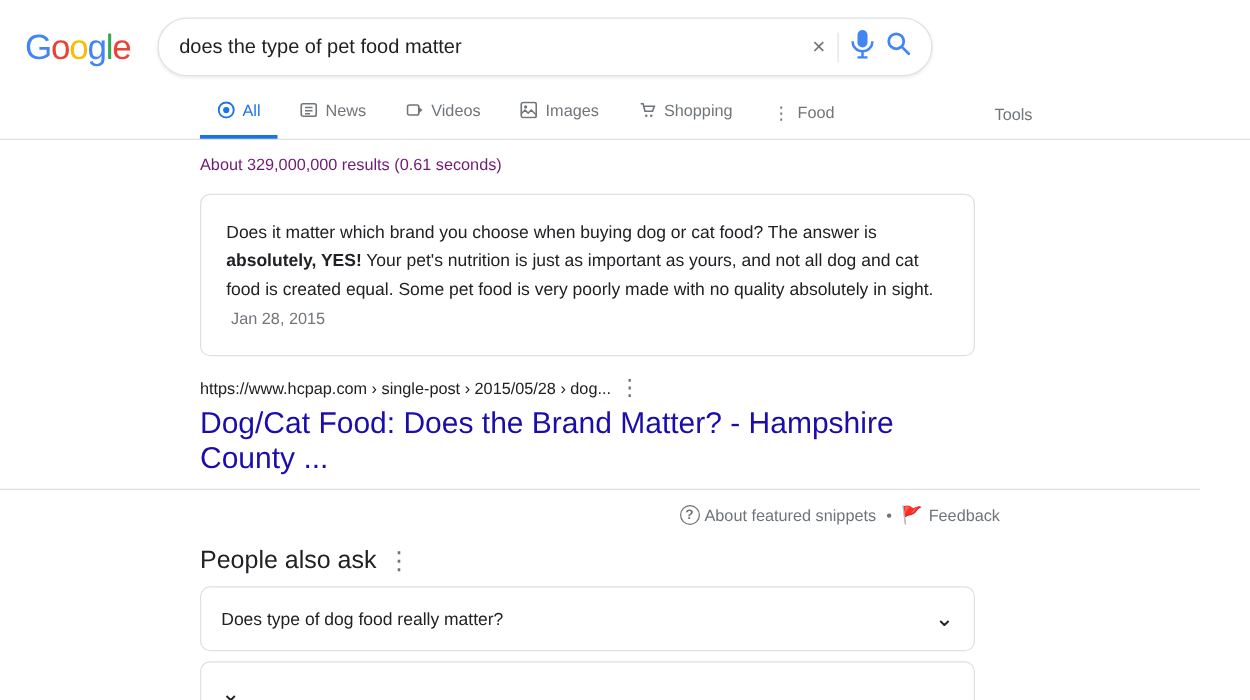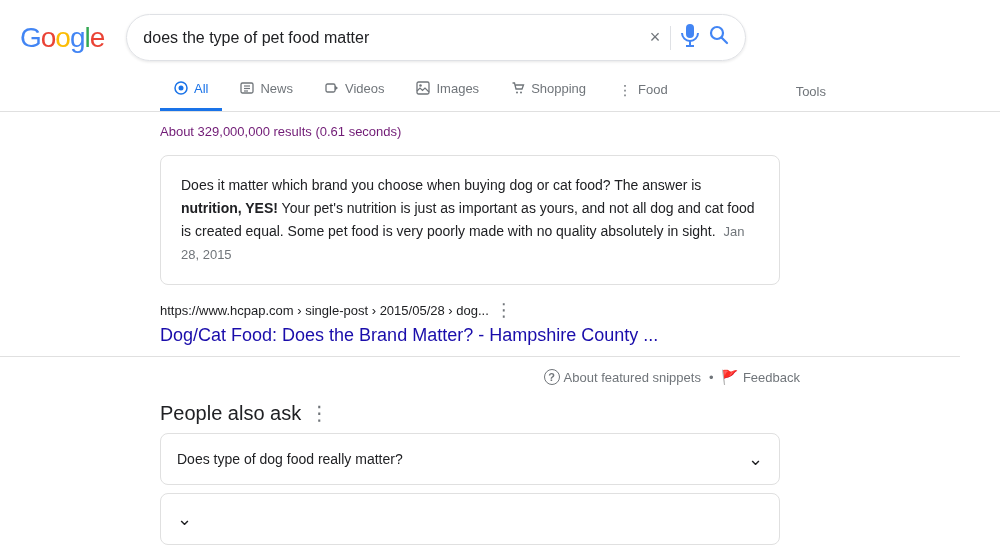--- a/index.html
+++ b/index.html
@@ -35,21 +35,21 @@
     .snippet-text { font-size: 14px; line-height: 1.65; color: #202124; }
     .snippet-text strong { font-weight: bold; }
     .snippet-date { color: #70757a; font-size: 13px; }
 
     
     .source-url-row { display: flex; align-items: center; gap: 6px; margin: 14px 160px 0 160px; max-width: 620px; }
     .source-url { font-size: 13px; color: #202124; }
     .source-dots { color: #70757a; cursor: pointer; font-size: 18px; letter-spacing: 1px; }
 
     
-    .result-link { display: block; margin: 4px 160px 0 160px; font-size: 18px; color: #1a0dab; text-decoration: none; max-width: 600px; }
+    .result-link { display: block; margin: 4px 160px 0 160px; font-size: 24px; color: #1a0dab; text-decoration: none; max-width: 600px; }
     .about-snippets { display: flex; align-items: center; gap: 4px; cursor: pointer; }
     .feedback-btn { display: flex; align-items: center; gap: 4px; cursor: pointer; }
 
     
     .paa-section { margin: 16px 160px 0 160px; max-width: 620px; }
     .paa-header { display: flex; align-items: center; gap: 8px; font-size: 20px; font-weight: 500; color: #202124; margin-bottom: 8px; }
     .paa-dots { color: #70757a; cursor: pointer; font-size: 20px; }
     .paa-item { border: 1px solid #e0e0e0; border-radius: 8px; padding: 14px 16px; margin-bottom: 8px; display: flex; align-items: center; justify-content: space-between; cursor: pointer; font-size: 14px; color: #202124; }
     .paa-chevron { color: #202124; font-size: 18px; }
   </style>
@@ -135,21 +135,21 @@
     <span class="nav-tab-icon">⋮</span>
     <span>Food</span>
   </a>
   <span class="nav-tools">Tools</span>
 </nav>
 
 <div class="results-count">About 329,000,000 results (0.61 seconds)</div>
 
 <div class="featured-snippet">
   <p class="snippet-text">
-    <span>Does it matter which brand you choose when buying dog or cat food? The answer is </span><strong>nutrition, YES!</strong><span> Your pet's nutrition is just as important as yours, and not all dog and cat food is created equal. Some pet food is very poorly made with no quality absolutely in sight.</span>
+    <span>Does it matter which brand you choose when buying dog or cat food? The answer is </span><strong>absolutely, YES!</strong><span> Your pet's nutrition is just as important as yours, and not all dog and cat food is created equal. Some pet food is very poorly made with no quality absolutely in sight.</span>
     &nbsp;<span class="snippet-date">Jan 28, 2015</span>
   </p>
 </div>
 
 <div class="source-url-row">
   <span class="source-url">https://www.hcpap.com › single-post › 2015/05/28 › dog...</span>
   <span class="source-dots">⋮</span>
 </div>
 
 <a class="result-link" href="#">Dog/Cat Food: Does the Brand Matter? - Hampshire County ...</a>

